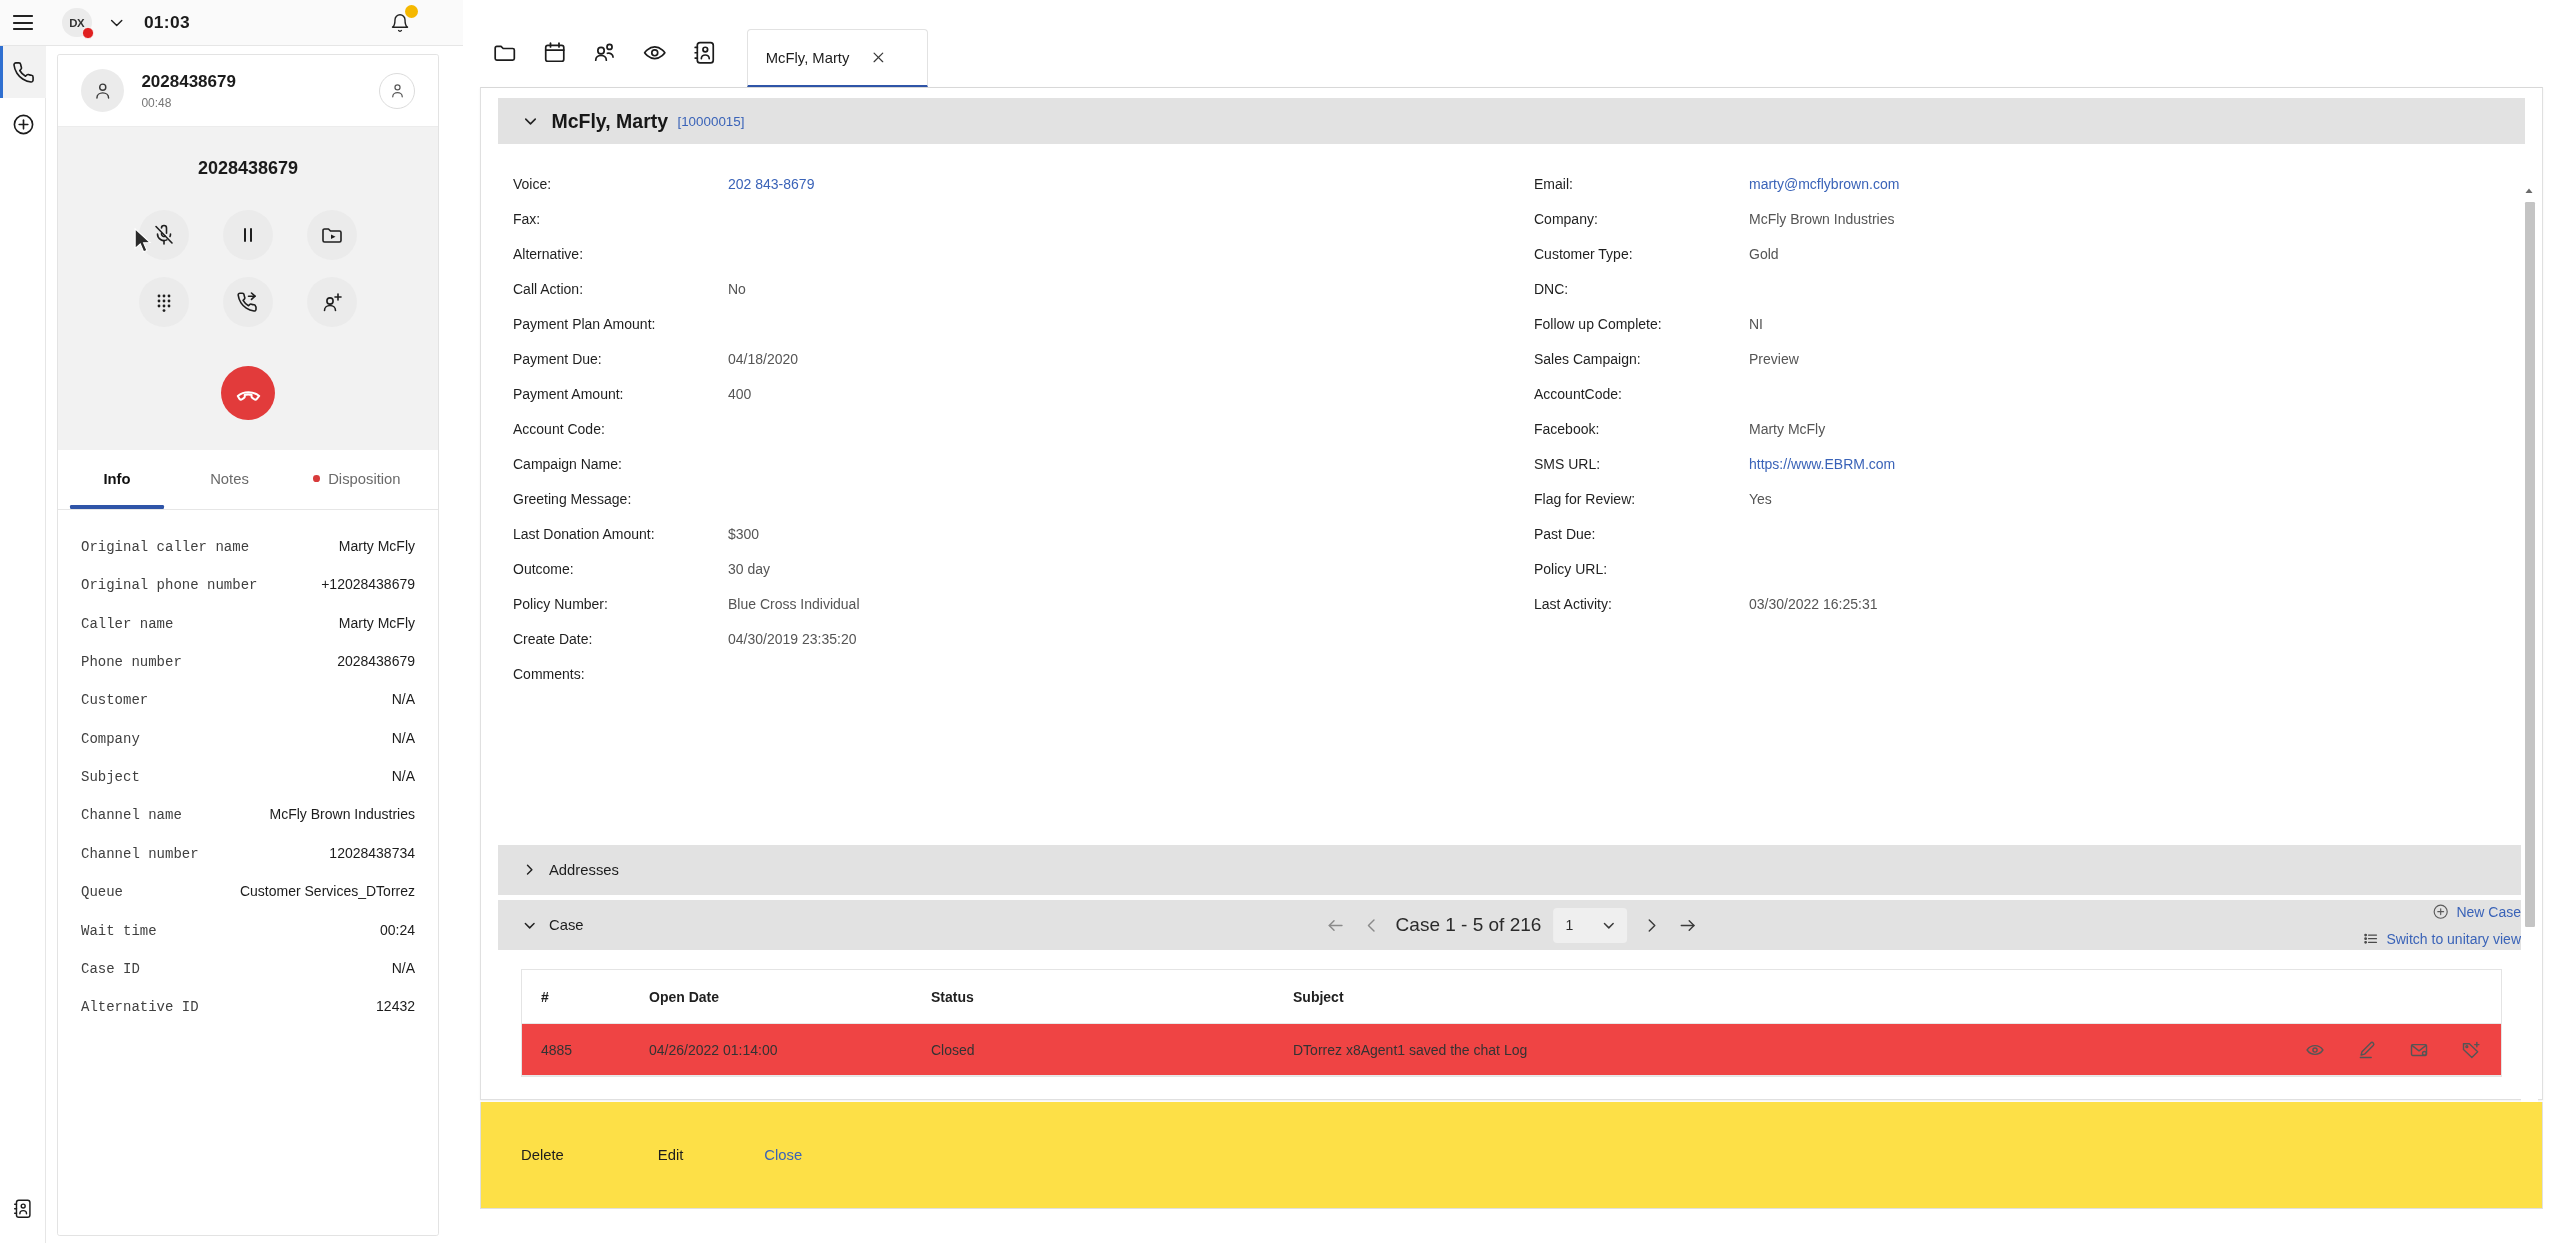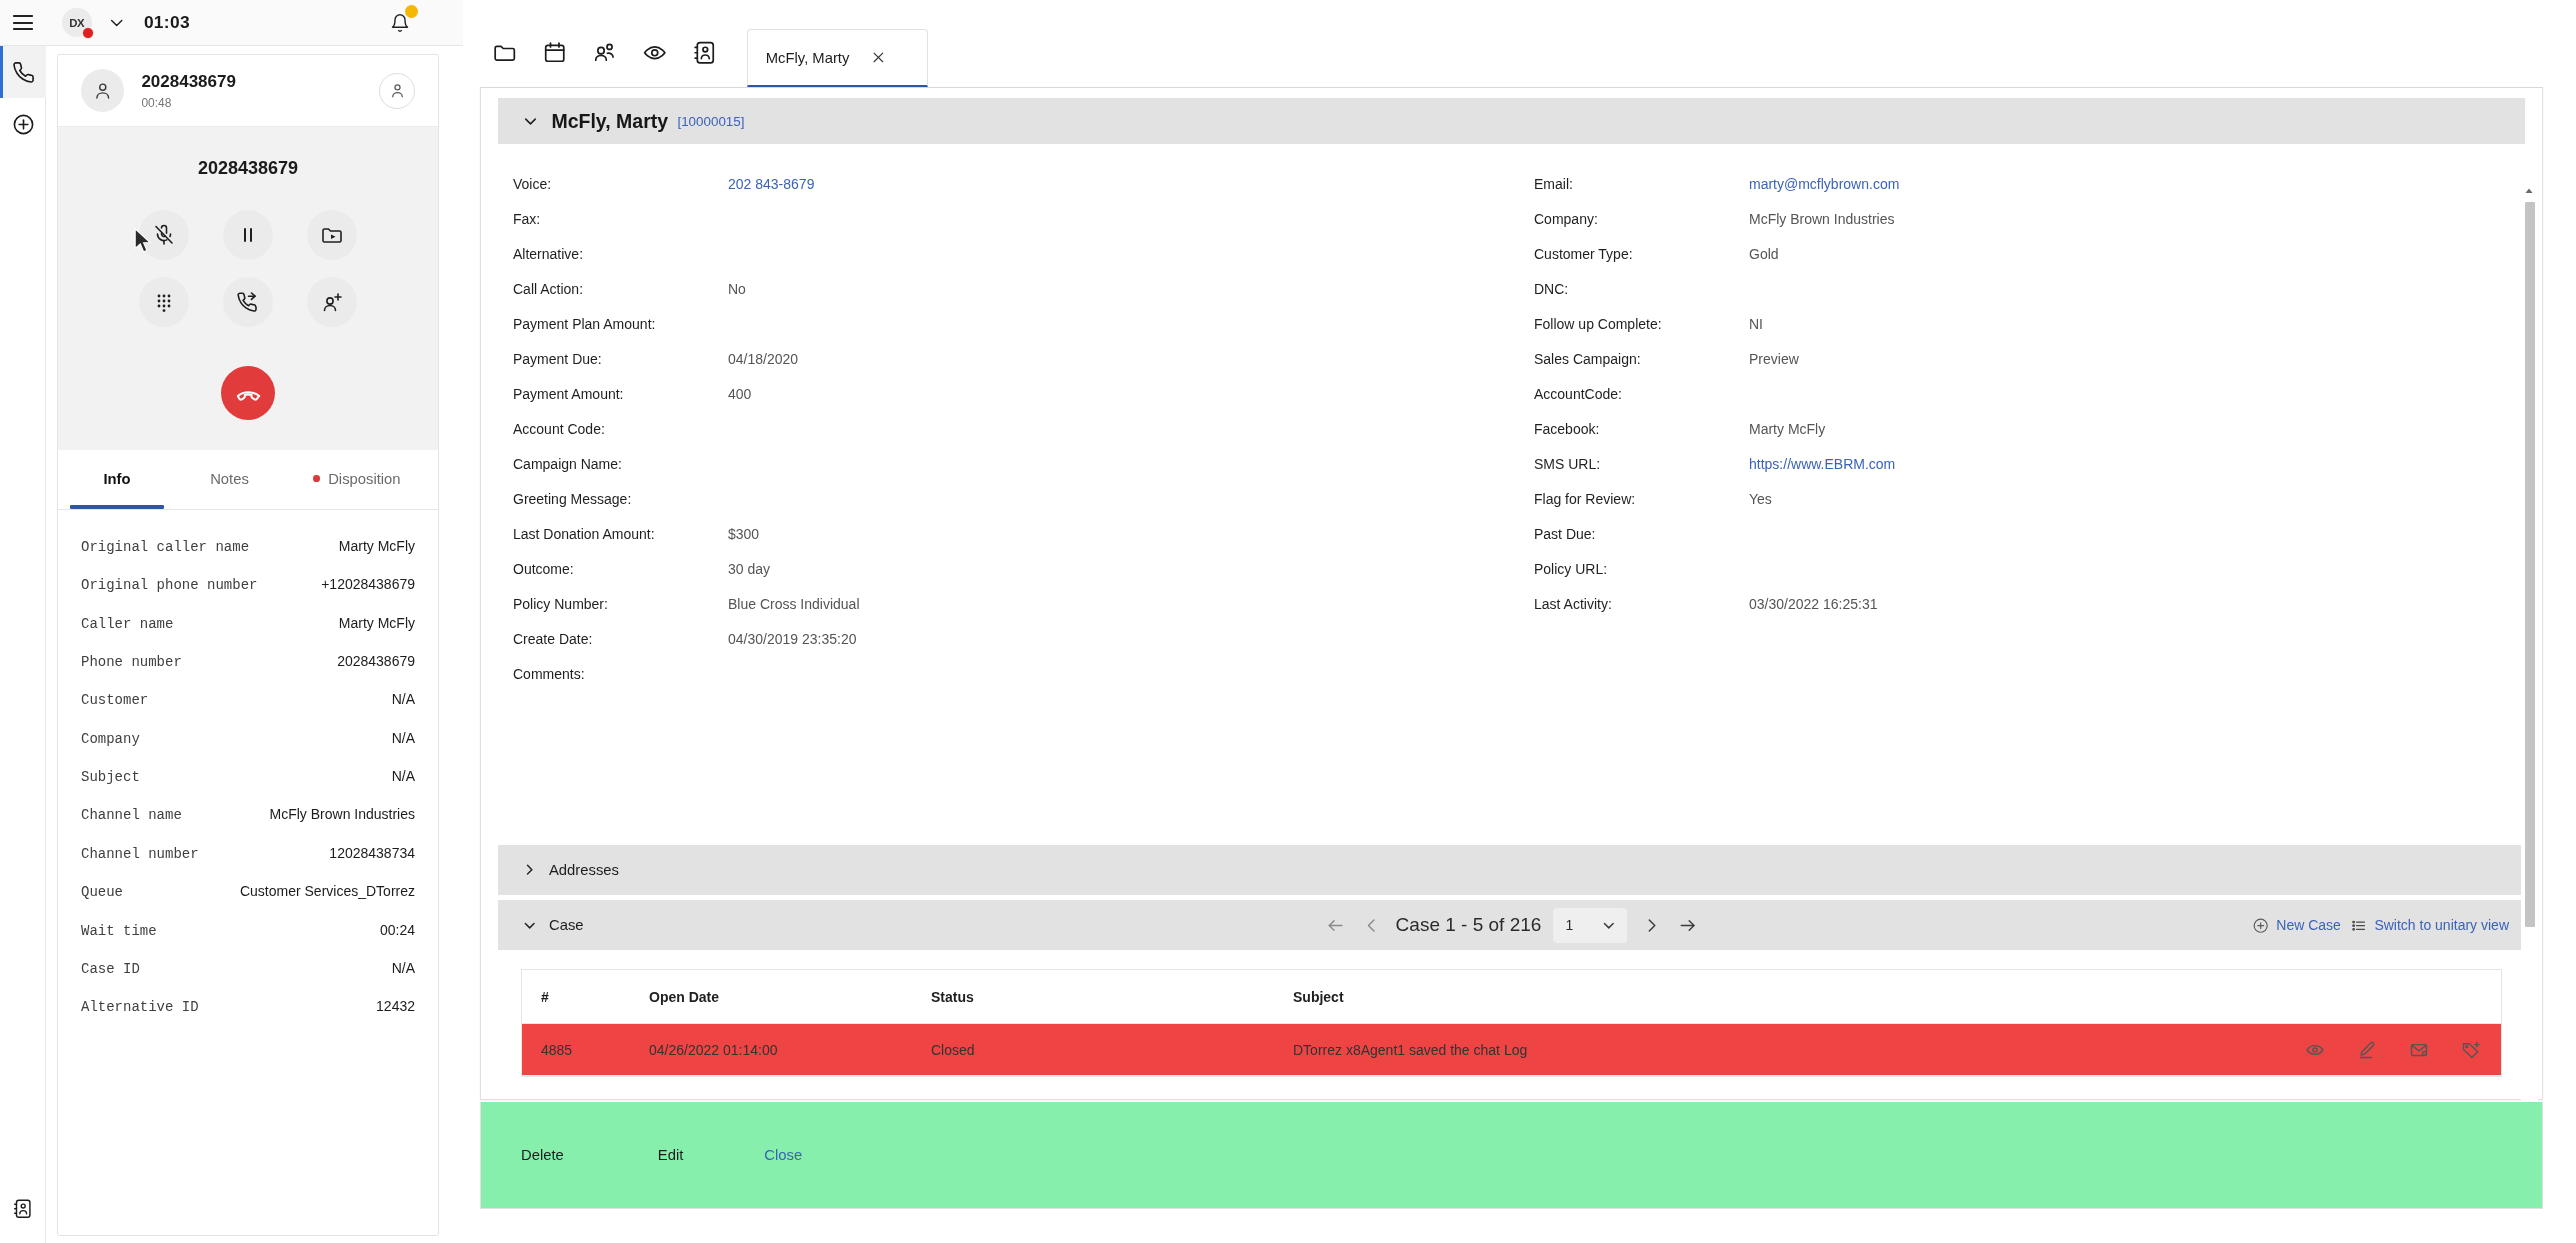--- a/index.html
+++ b/index.html
@@ -158,21 +158,21 @@
   .pager .nav { width: 24px; height: 24px; display: flex; align-items: center;
     justify-content: center; cursor: pointer; }
   .pager .nav svg { width: 19px; height: 19px; }
   .pager .label { font-size: 19px; color: #2b2b2b; white-space: nowrap; }
   .pager .select { height: 35px; min-width: 74px; background: #efefef; border-radius: 4px;
     display: flex; align-items: center; justify-content: space-between;
     padding: 0 9.4px 0 12px; cursor: pointer; }
   .pager .select .val { font-size: 14px; color: #2b2b2b; }
   .pager .select svg { width: 17.4px; height: 17.4px; margin-left: 9.4px; }
 
-  .sec-actions { position: absolute; right: 16px; display: flex; align-items: flex-end; gap: 9.4px; }
+  .sec-actions { position: absolute; right: 4px; display: flex; align-items: flex-end; gap: 9.4px; flex-direction: column; }
   .sec-actions .act { display: flex; align-items: center; gap: 6.7px; cursor: pointer; }
   .sec-actions .act svg { width: 17.4px; height: 17.4px; }
   .sec-actions .act .t { font-size: 14px; color: #3a63b8; }
 
   .casetable { margin: 19px 40px 0 40px; border: 0.7px solid #e4e4e4; }
   .ct-head { display: flex; height: 54px; align-items: center; background: #fff;
     border-bottom: 0.7px solid #e8e8e8; }
   .ct-head .c { font-size: 14px; color: #1f1f1f; font-weight: bold; }
   .ct-row { display: flex; height: 52px; align-items: center; background: #ef4444;
     border-bottom: 0.7px solid #e8e8e8; position: relative; }
@@ -181,21 +181,21 @@
   .c2 { width: 282px; }
   .c3 { width: 362px; }
   .c4 { flex: 1 1 auto; }
   .lk { color: #3a63b8; }
   .row-icons { position: absolute; right: 20px; display: flex; gap: 32px; align-items: center; }
   .row-icons span { width: 20px; height: 20px; display: flex; align-items: center;
     justify-content: center; cursor: pointer; }
   .row-icons svg { width: 20px; height: 20px; }
 
   #footerbar { position: absolute; left: 17px; top: 1102px; width: 2063px; height: 107px;
-    background: #86efac; border: 0.7px solid #e0e0e0; border-top: none;
+    background: #fde047; border: 0.7px solid #e0e0e0; border-top: none;
     display: flex; align-items: center; padding-left: 40px; gap: 0; }
   .fbtn { font-size: 14.8px; color: #1d1d1d; cursor: pointer; }
   .fbtn.link { color: #3a63b8; }
 
   
   #vscroll { position: absolute; right: 4px; top: 94px; width: 17.4px; height: 1000px; background: #fff; }
   #vscroll .arrow { height: 17.4px; display: flex; align-items: center; justify-content: center;
     cursor: pointer; }
   #vscroll .arrow svg { width: 12px; height: 12px; }
   #vscroll .track { position: absolute; top: 17.4px; bottom: 17.4px; left: 4px; width: 10px; background: #fff; }

